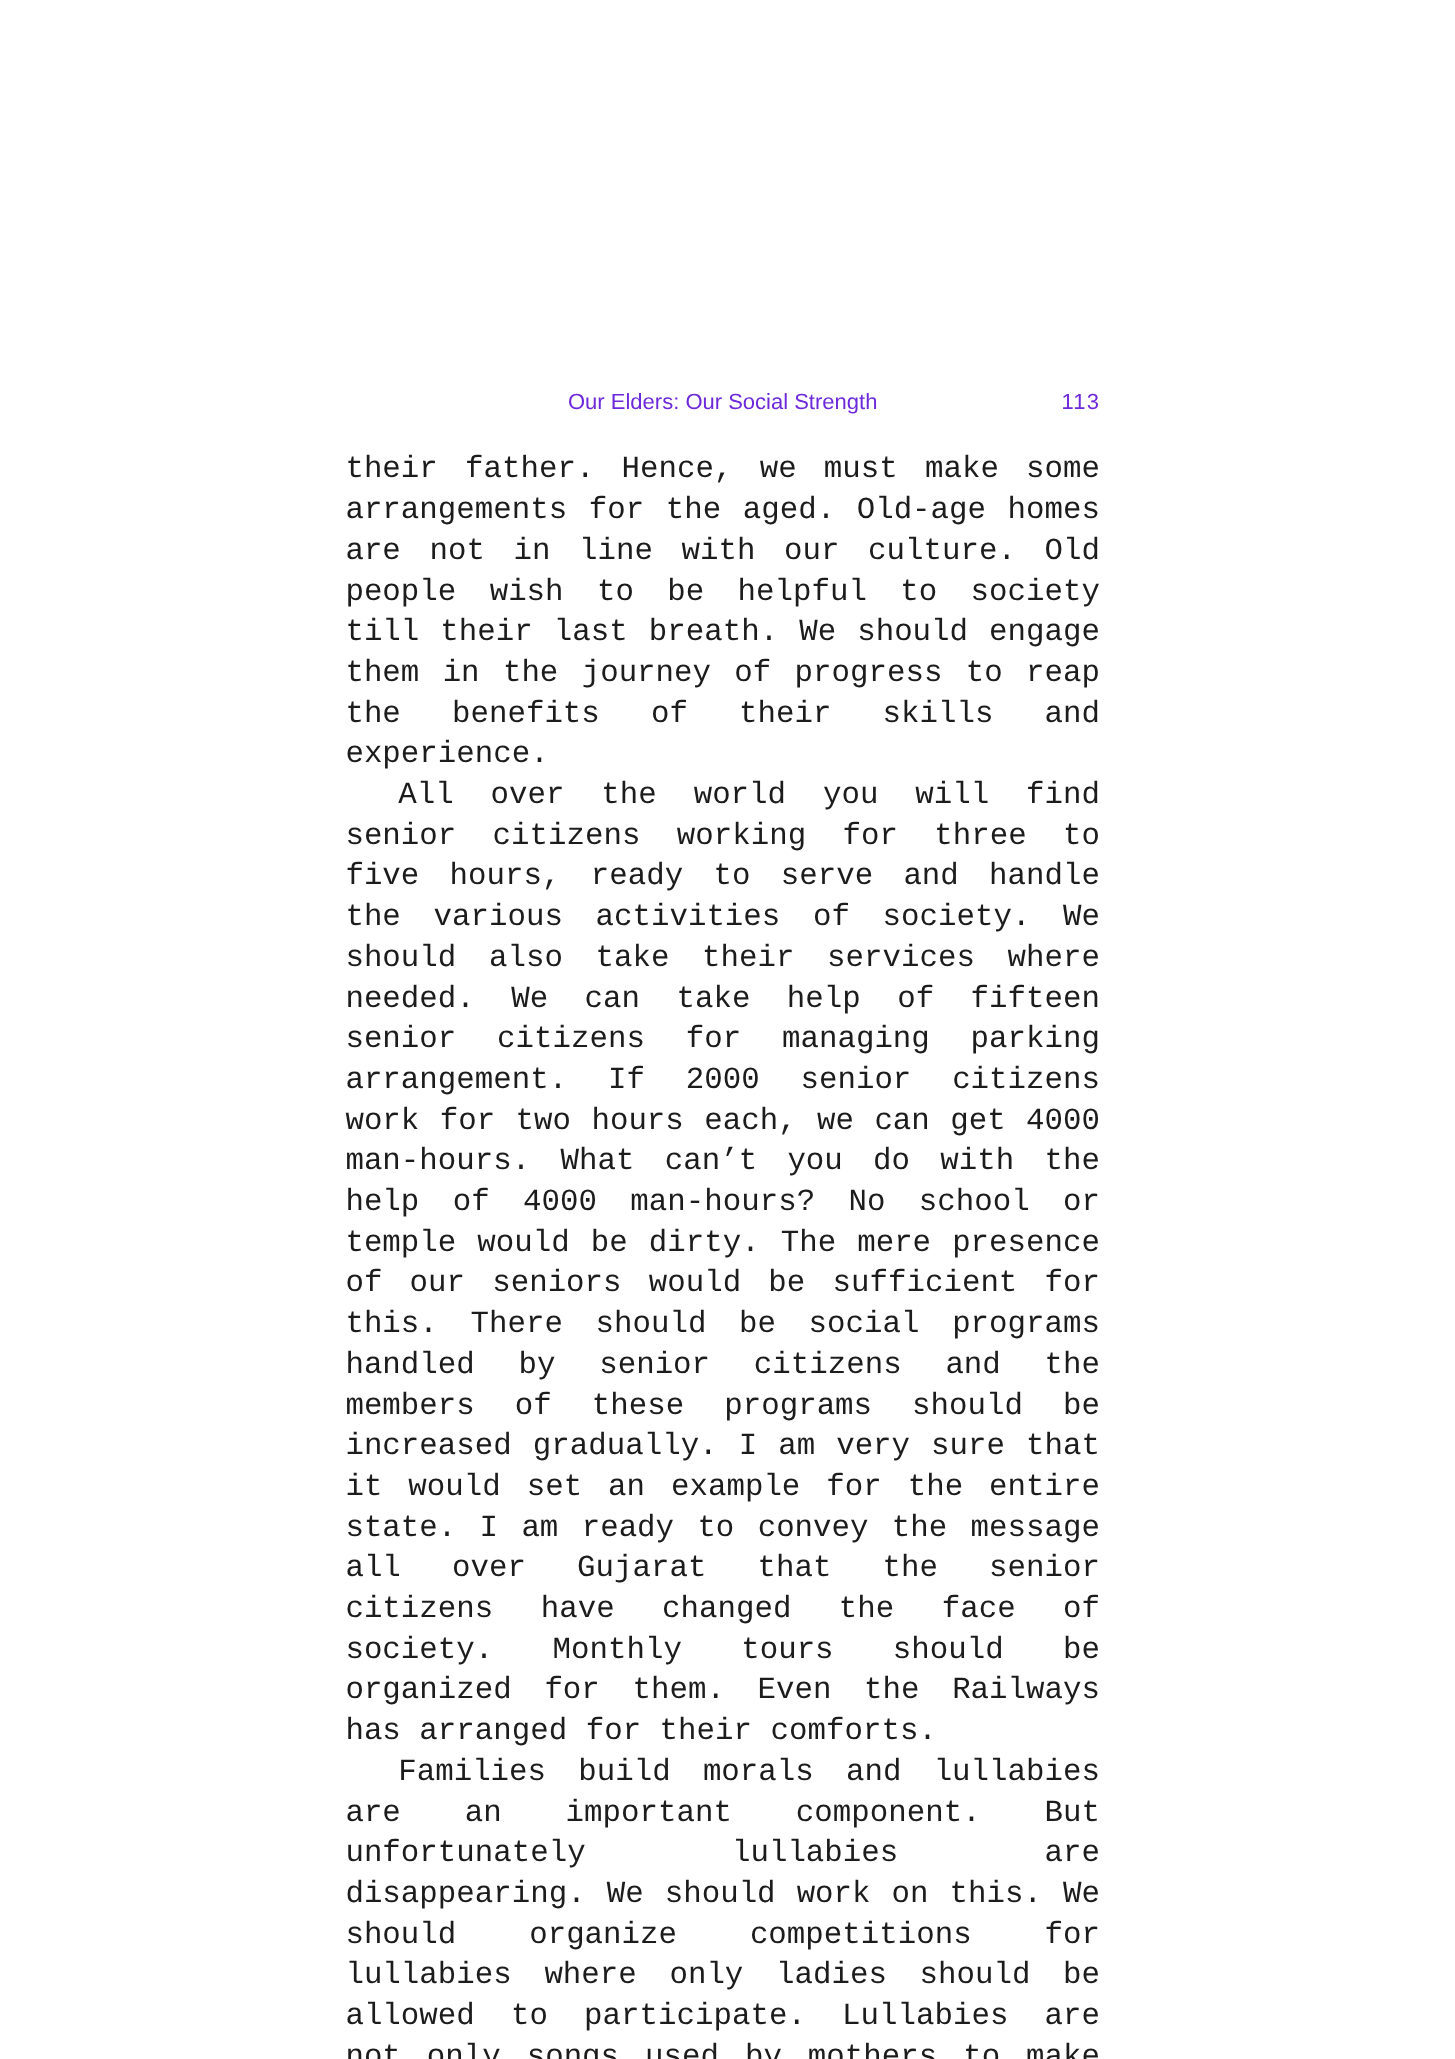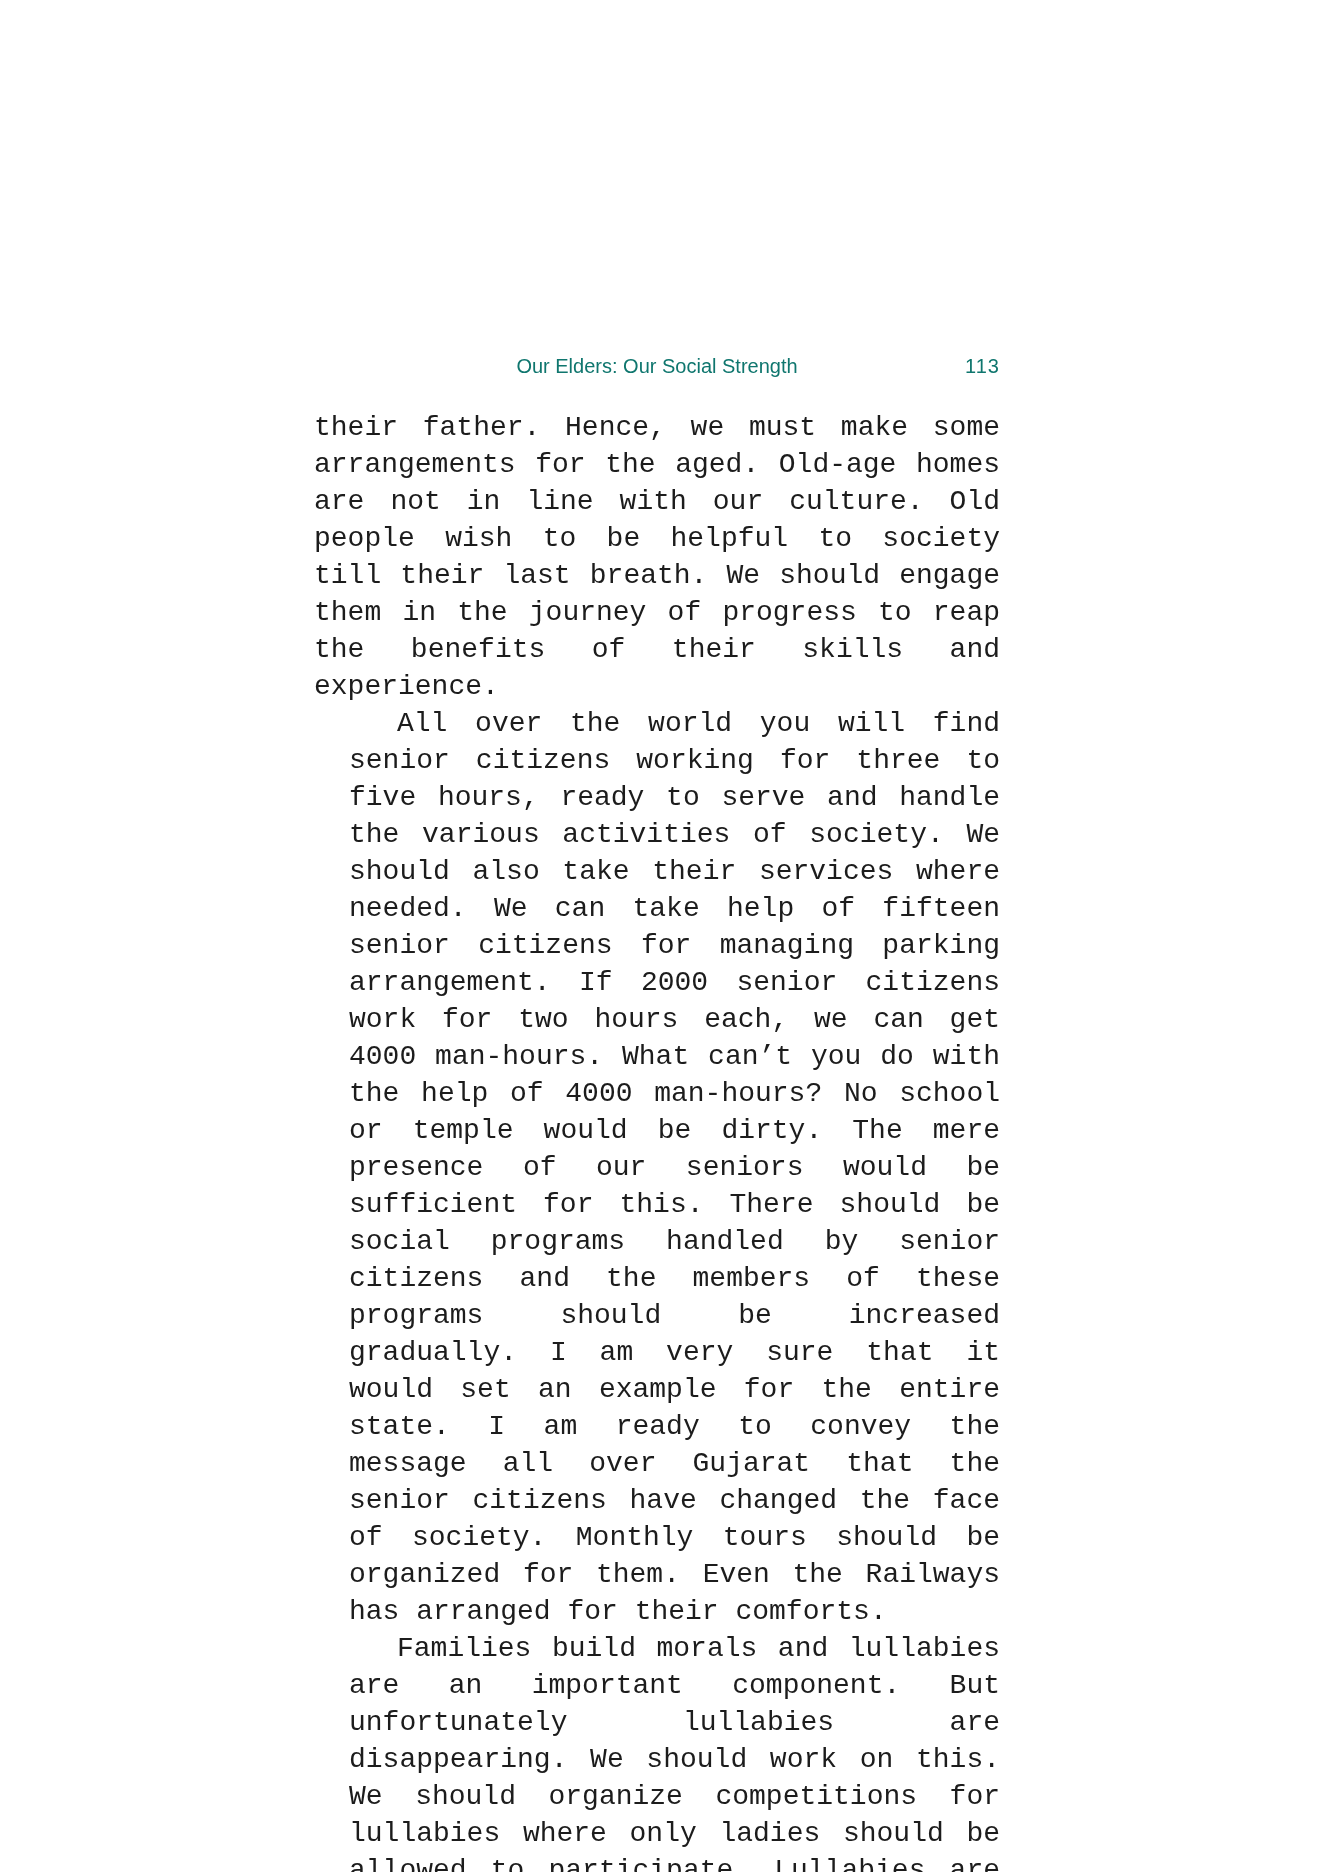--- a/index.html
+++ b/index.html
@@ -20,21 +20,21 @@
   }
   .running-header {
     position: absolute;
     top: 352px;
     left: 314px;
     width: 686px;
     height: 28px;
     font-family: "Liberation Sans", sans-serif;
     font-size: 20px;
     line-height: 28px;
-    color: #0f766e;
+    color: #6d28d9;
   }
   .running-title {
     display: block;
     text-align: center;
   }
   .page-number {
     position: absolute;
     top: 0;
     right: 0;
     letter-spacing: 1px;
@@ -44,21 +44,21 @@
     top: 409px;
     left: 314px;
     width: 686px;
     font-size: 28px;
     line-height: 37px;
     color: #1c1c1c;
     text-align: justify;
     font-family: Liberation Mono, monospace;
   }
   .body-text p { margin: 0; }
-  .body-text p.indent { text-indent: 48px; margin-left: 35px; }
+  .body-text p.indent { text-indent: 48px; }
   .end-mark-row {
     display: flex;
     justify-content: flex-end;
     margin-top: 9px;
   }
   .end-square {
     display: block;
     width: 19px;
     height: 19px;
     border: 3px solid #161616;

